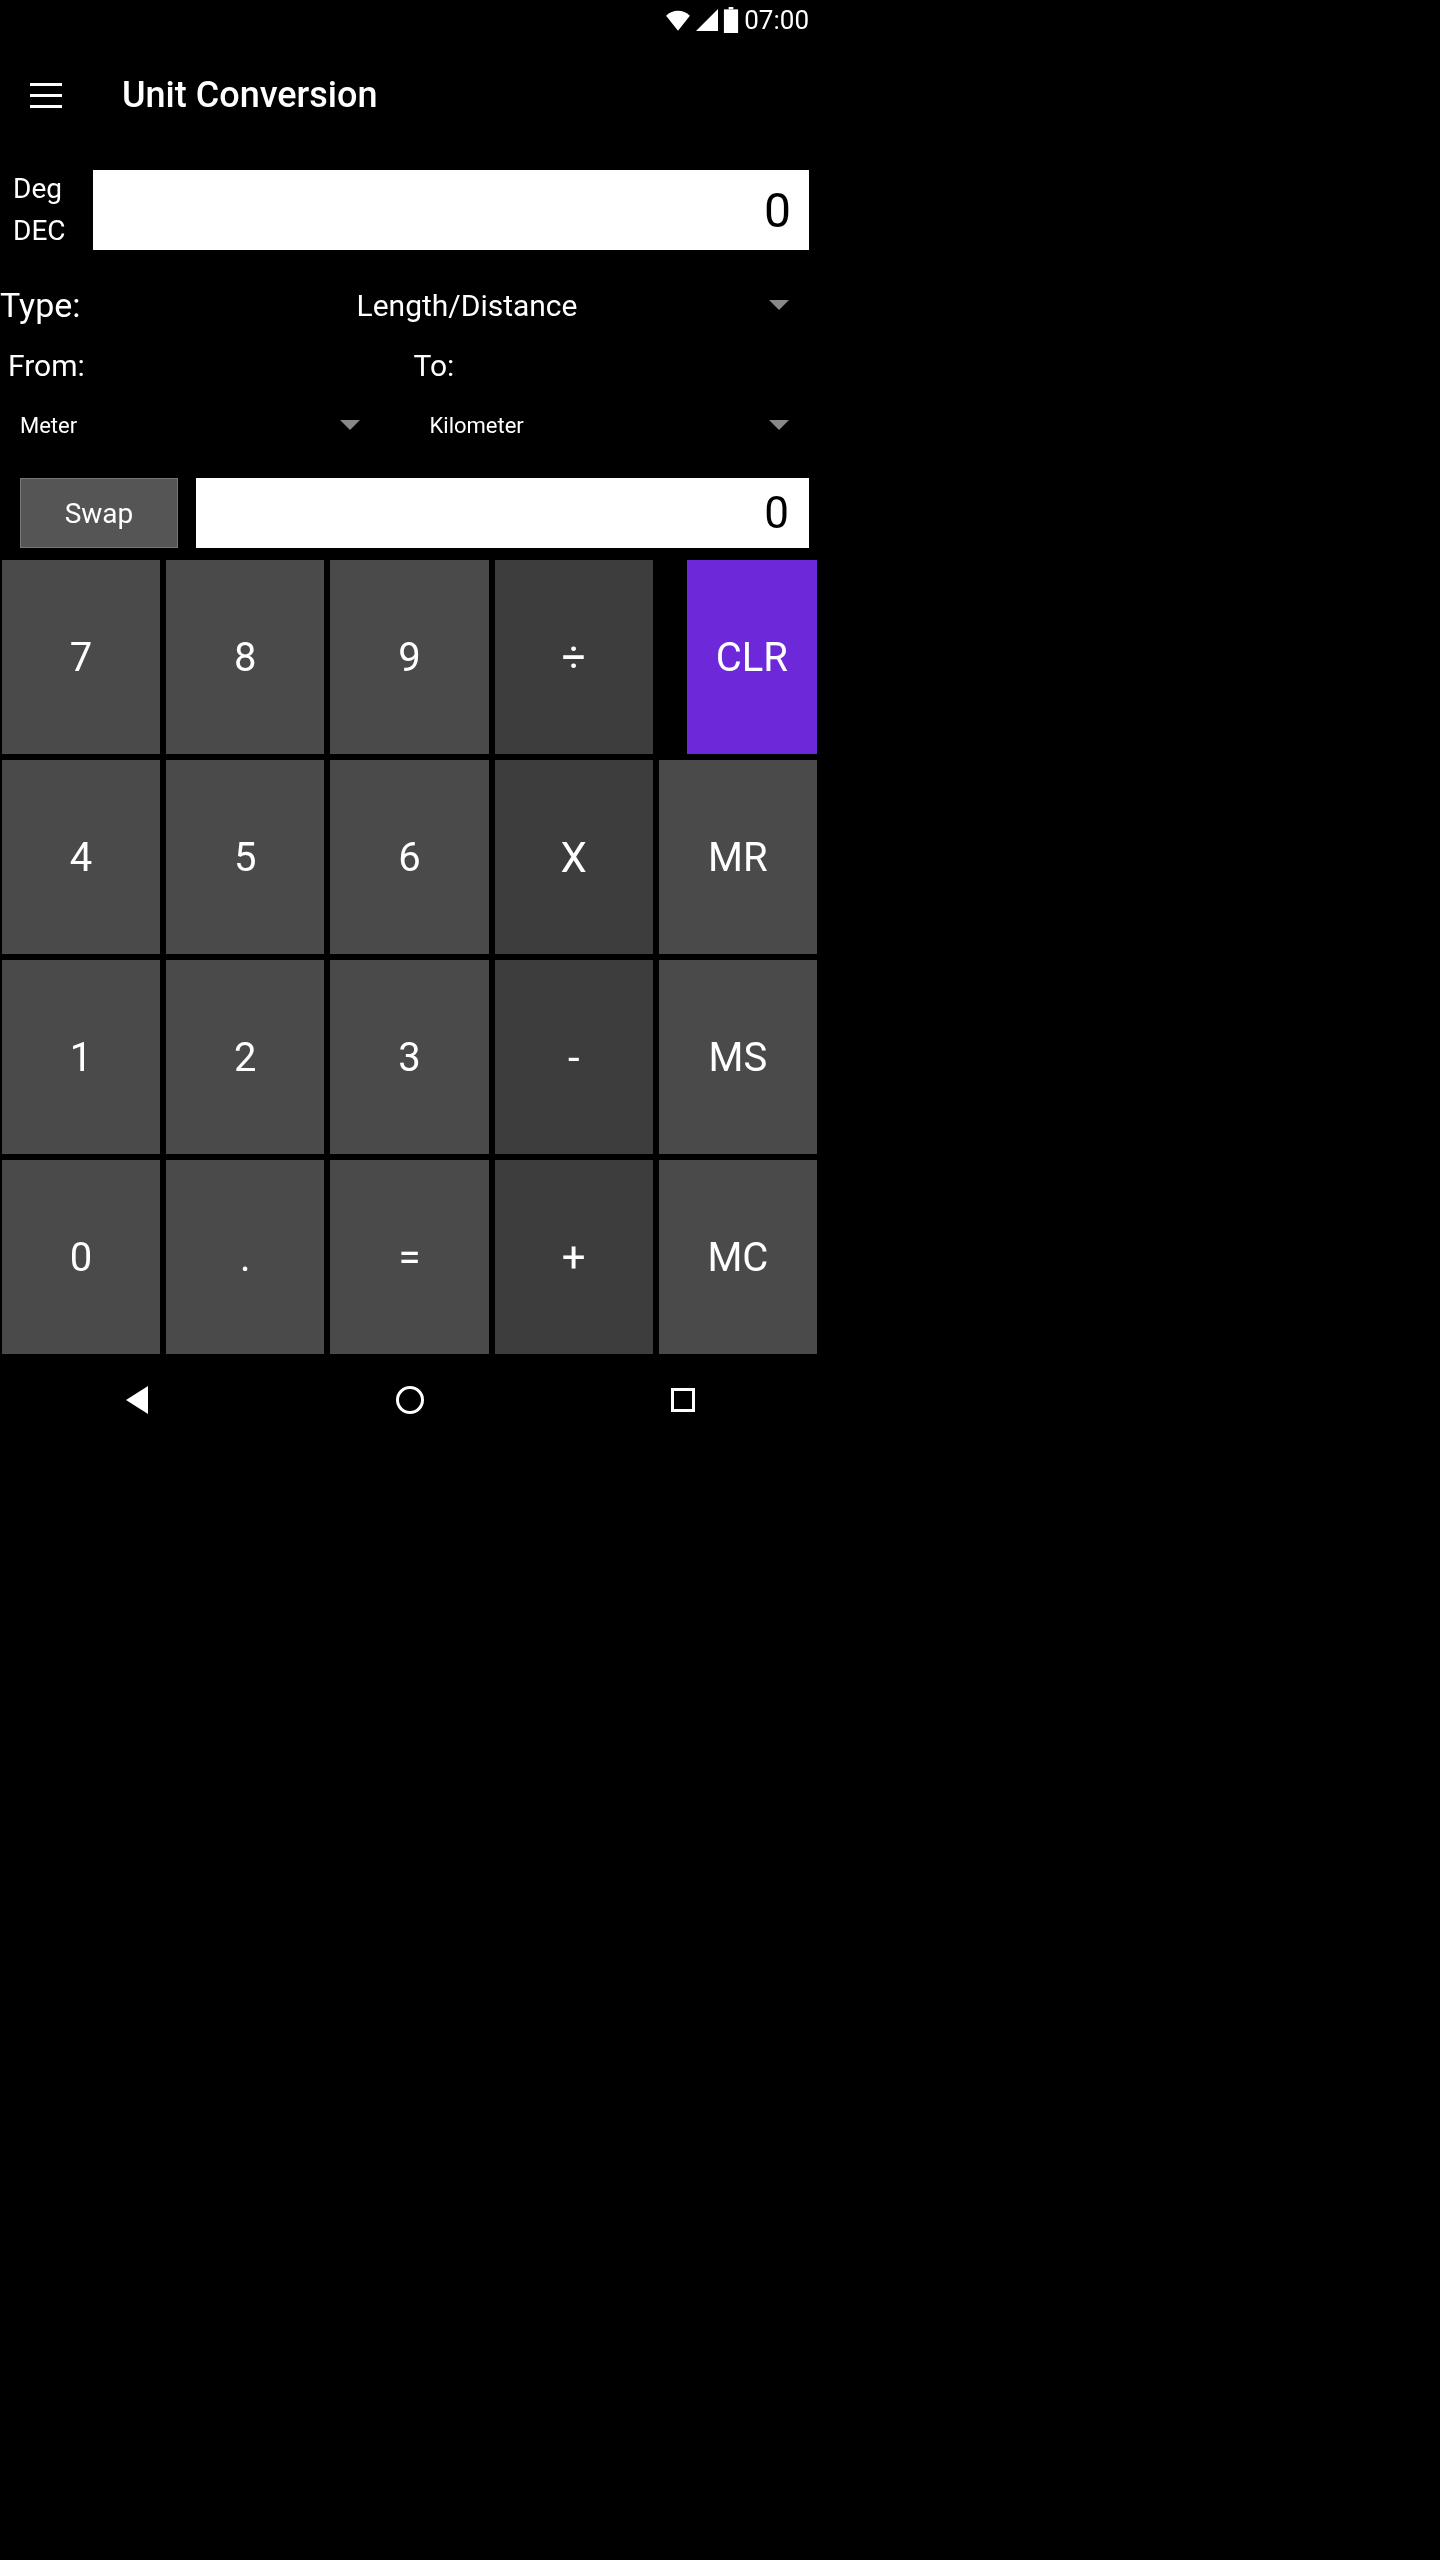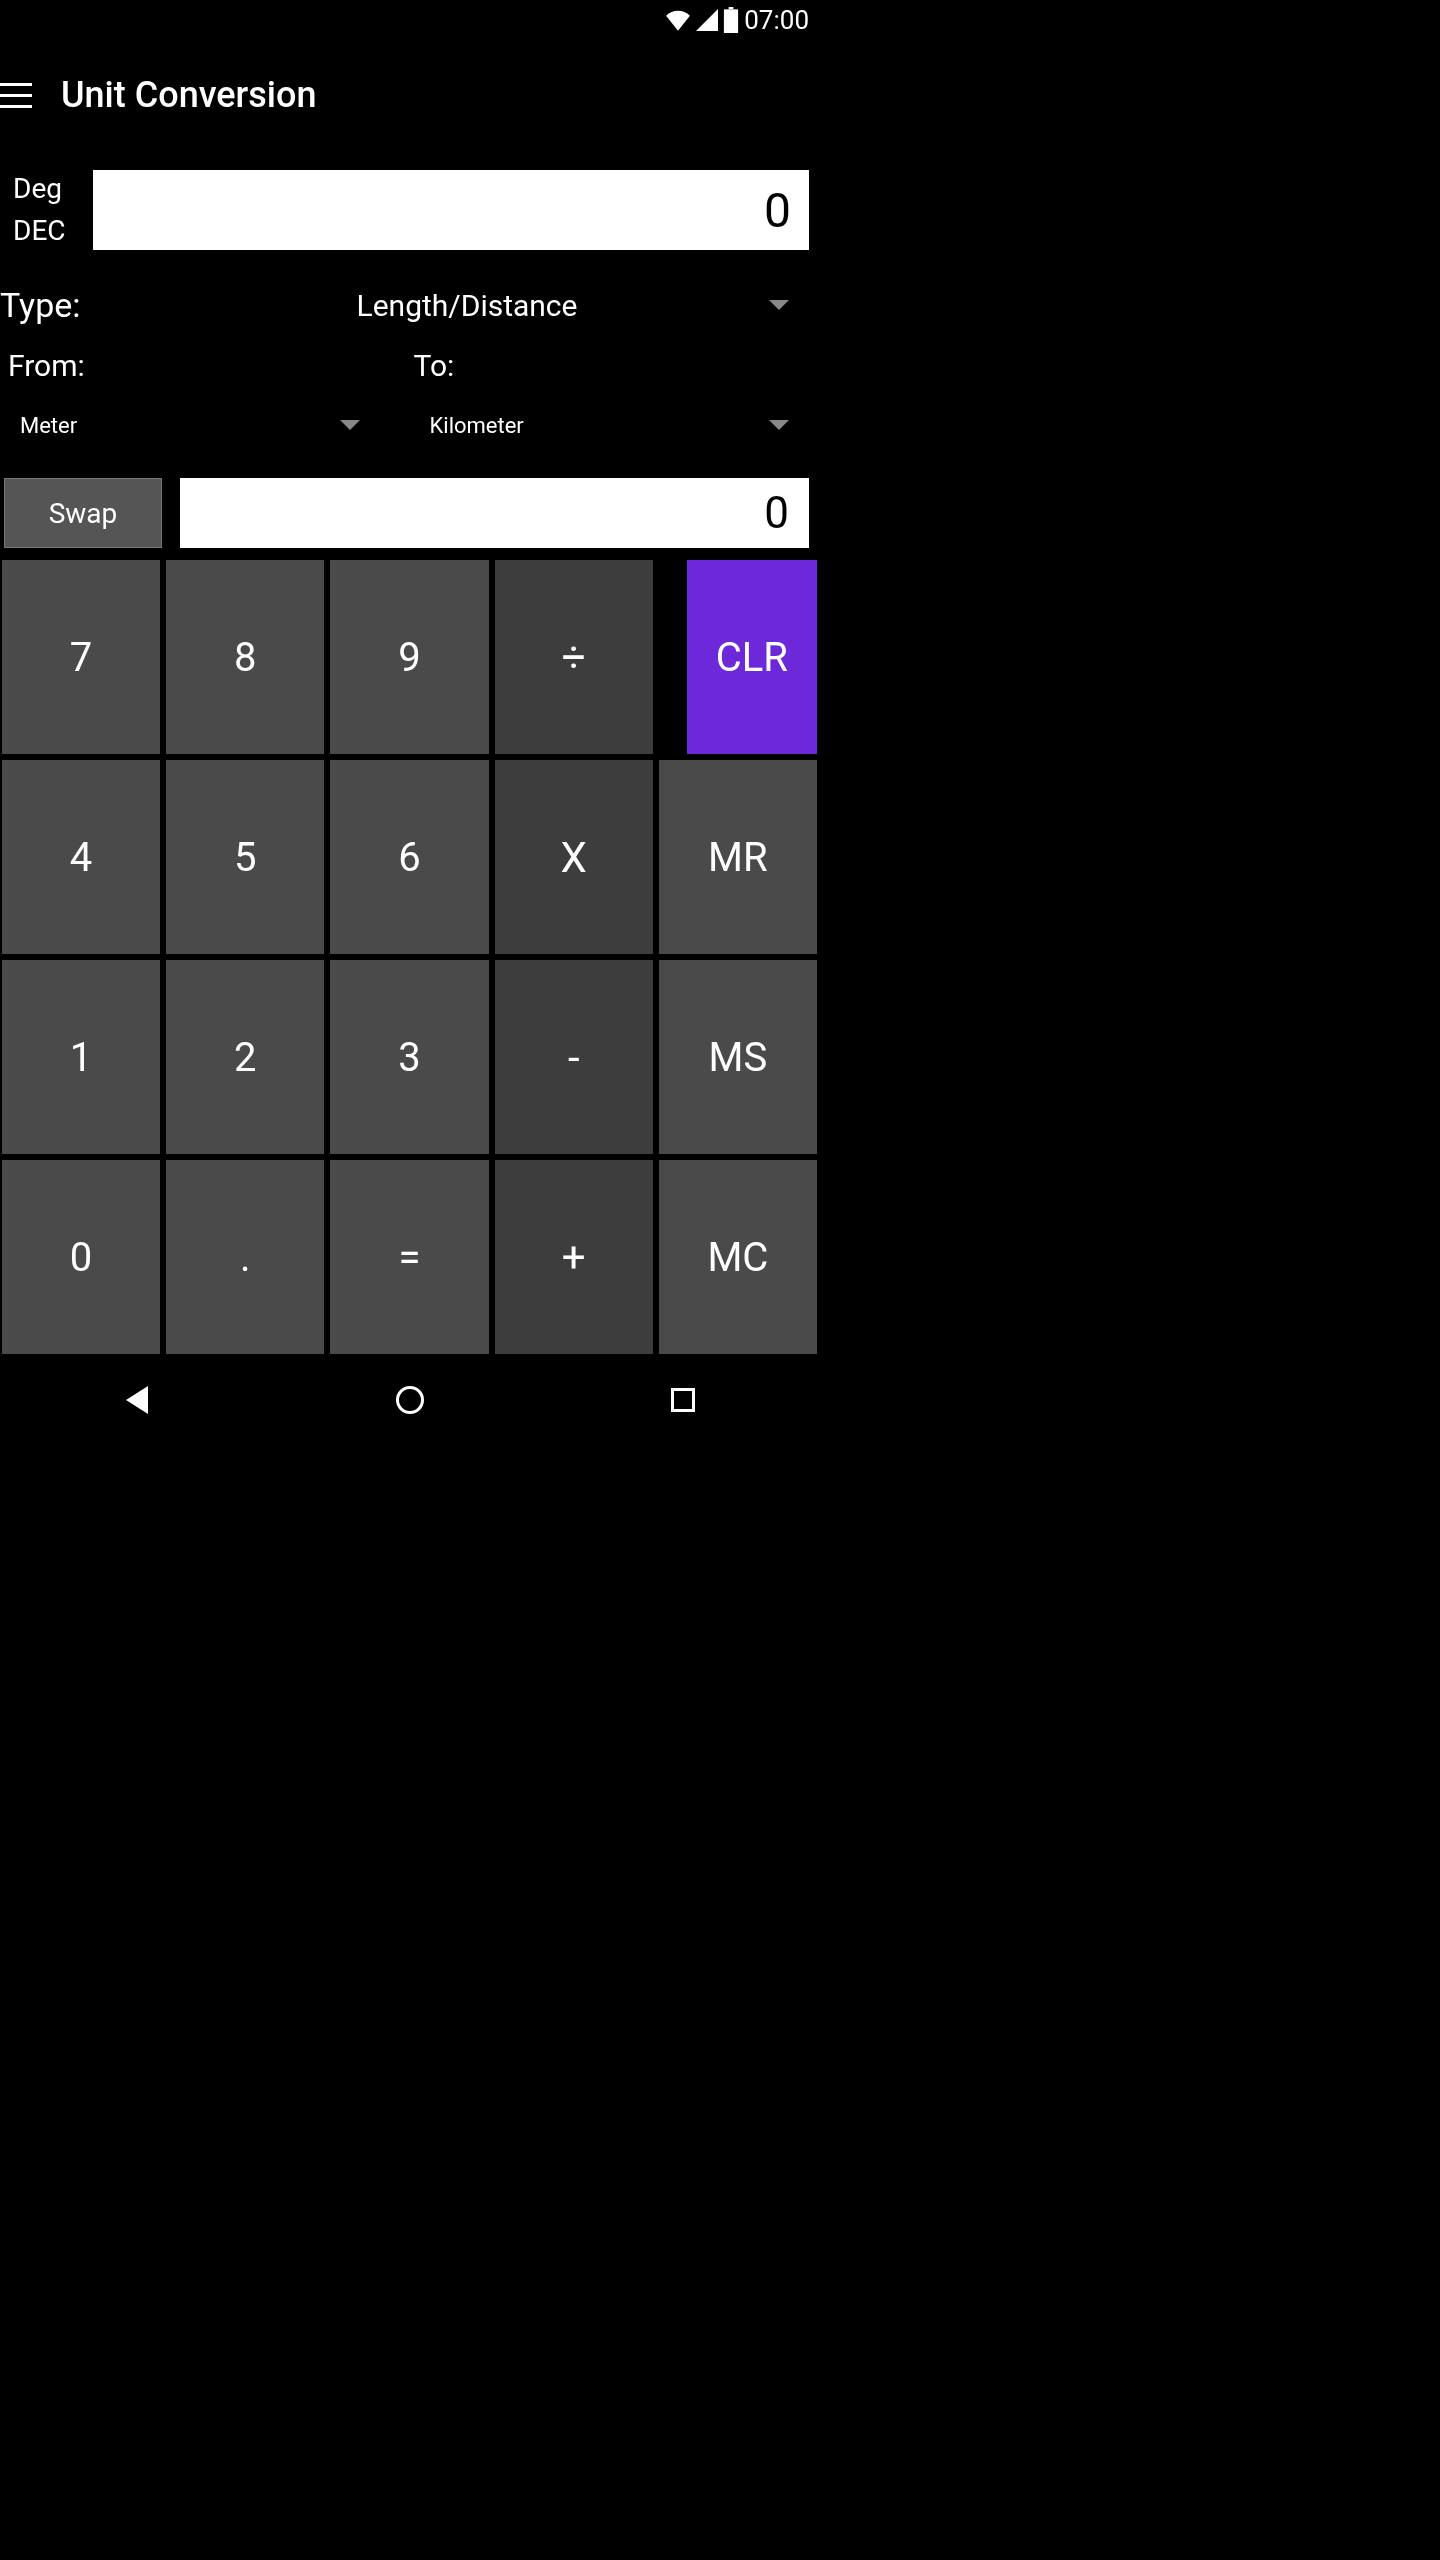--- a/index.html
+++ b/index.html
@@ -1,37 +1,37 @@
 <!DOCTYPE html>
 <html><head>
 <meta charset="utf-8">
 <style>
 * { margin:0; padding:0; box-sizing:border-box; }
 body { background:#000; color:#fff; font-family:Roboto,Arial,sans-serif; width:819px; height:1440px; overflow:hidden; display:flex; flex-direction:column; }
 .statusbar { height:40px; display:flex; justify-content:flex-end; align-items:center; gap:5px; padding:0 10px; font-size:26px; font-weight:400; }
 .statusbar .ico { display:inline-flex; }
-.appbar { height:110px; display:flex; align-items:center; gap:29px; }
+.appbar { height:110px; display:flex; align-items:center; padding-left:30px; gap:60px; }
 .hamburger { display:flex; flex-direction:column; gap:8px; cursor:pointer; }
 .hamburger span { width:32px; height:3px; background:#fff; }
 .title { font-size:36px; font-weight:500; }
 .row { display:flex; align-items:center; padding:0 10px 0 0; }
 .modebox { width:80px; padding-left:0; display:flex; flex-direction:column; font-size:28px; line-height:1.5;margin-left:13px; }
 .display { flex:1; background:#fff; color:#000; height:80px; font-size:48px; display:flex; align-items:center; justify-content:flex-end; padding-right:18px; }
 .typerow { display:flex; align-items:center; height:70px; padding-left:0; }
 .lbl { font-size:34px; }
 .typelbl { width:100px; }
 .selectwrap { flex:1; position:relative; display:flex; align-items:center;justify-content:center; }
 .selectwrap .sval { font-size:30px; padding-left:15px; }
 .chev { position:absolute; right:30px; top:50%; transform:translateY(-50%); width:0; height:0; border-left:10px solid transparent; border-right:10px solid transparent; border-top:10px solid #888; }
 .fromto { display:flex; height:50px; align-items:center; }
 .fromto .col { flex:1; font-size:30px; }
 .unitsel { display:flex; height:70px; }
 .unitsel .u { flex:1; position:relative; display:flex; align-items:center; }
 .unitsel .u .uv { font-size:22px; padding-left:20px; }
-.swaprow { display:flex; gap:18px; padding:8px 10px 8px 4px; }
+.swaprow { display:flex; gap:18px; padding:8px 10px 8px 20px; }
 .swapbtn { width:158px; height:70px; background:#555; border:1px solid #777; display:flex; align-items:center; justify-content:center; font-size:28px; cursor:pointer; }
 .result { flex:1; background:#fff; color:#000; height:70px; display:flex; align-items:center; justify-content:flex-end; font-size:44px; padding-right:20px; }
 .keypad { flex:1; display:grid; grid-template-columns:repeat(5,1fr); grid-template-rows:repeat(4,1fr); gap:6px; padding:4px 2px 6px 2px; }
 .key { background:#4a4a4a; color:#fff; display:flex; align-items:center; justify-content:center; font-size:40px; cursor:pointer; user-select:none; }
 .key.op { background:#3d3d3d; font-size:42px; }
 .key.clr { background:#6d28d9;margin-left:28px; }
 .navbar { height:80px; display:flex; align-items:center; justify-content:space-around; }
 .navbtn { width:40px; height:40px; display:flex; align-items:center; justify-content:center; }
 .tri { width:0; height:0; border-top:14px solid transparent; border-bottom:14px solid transparent; border-right:22px solid #fff; }
 .circ { width:28px; height:28px; border:3px solid #fff; border-radius:50%; }

